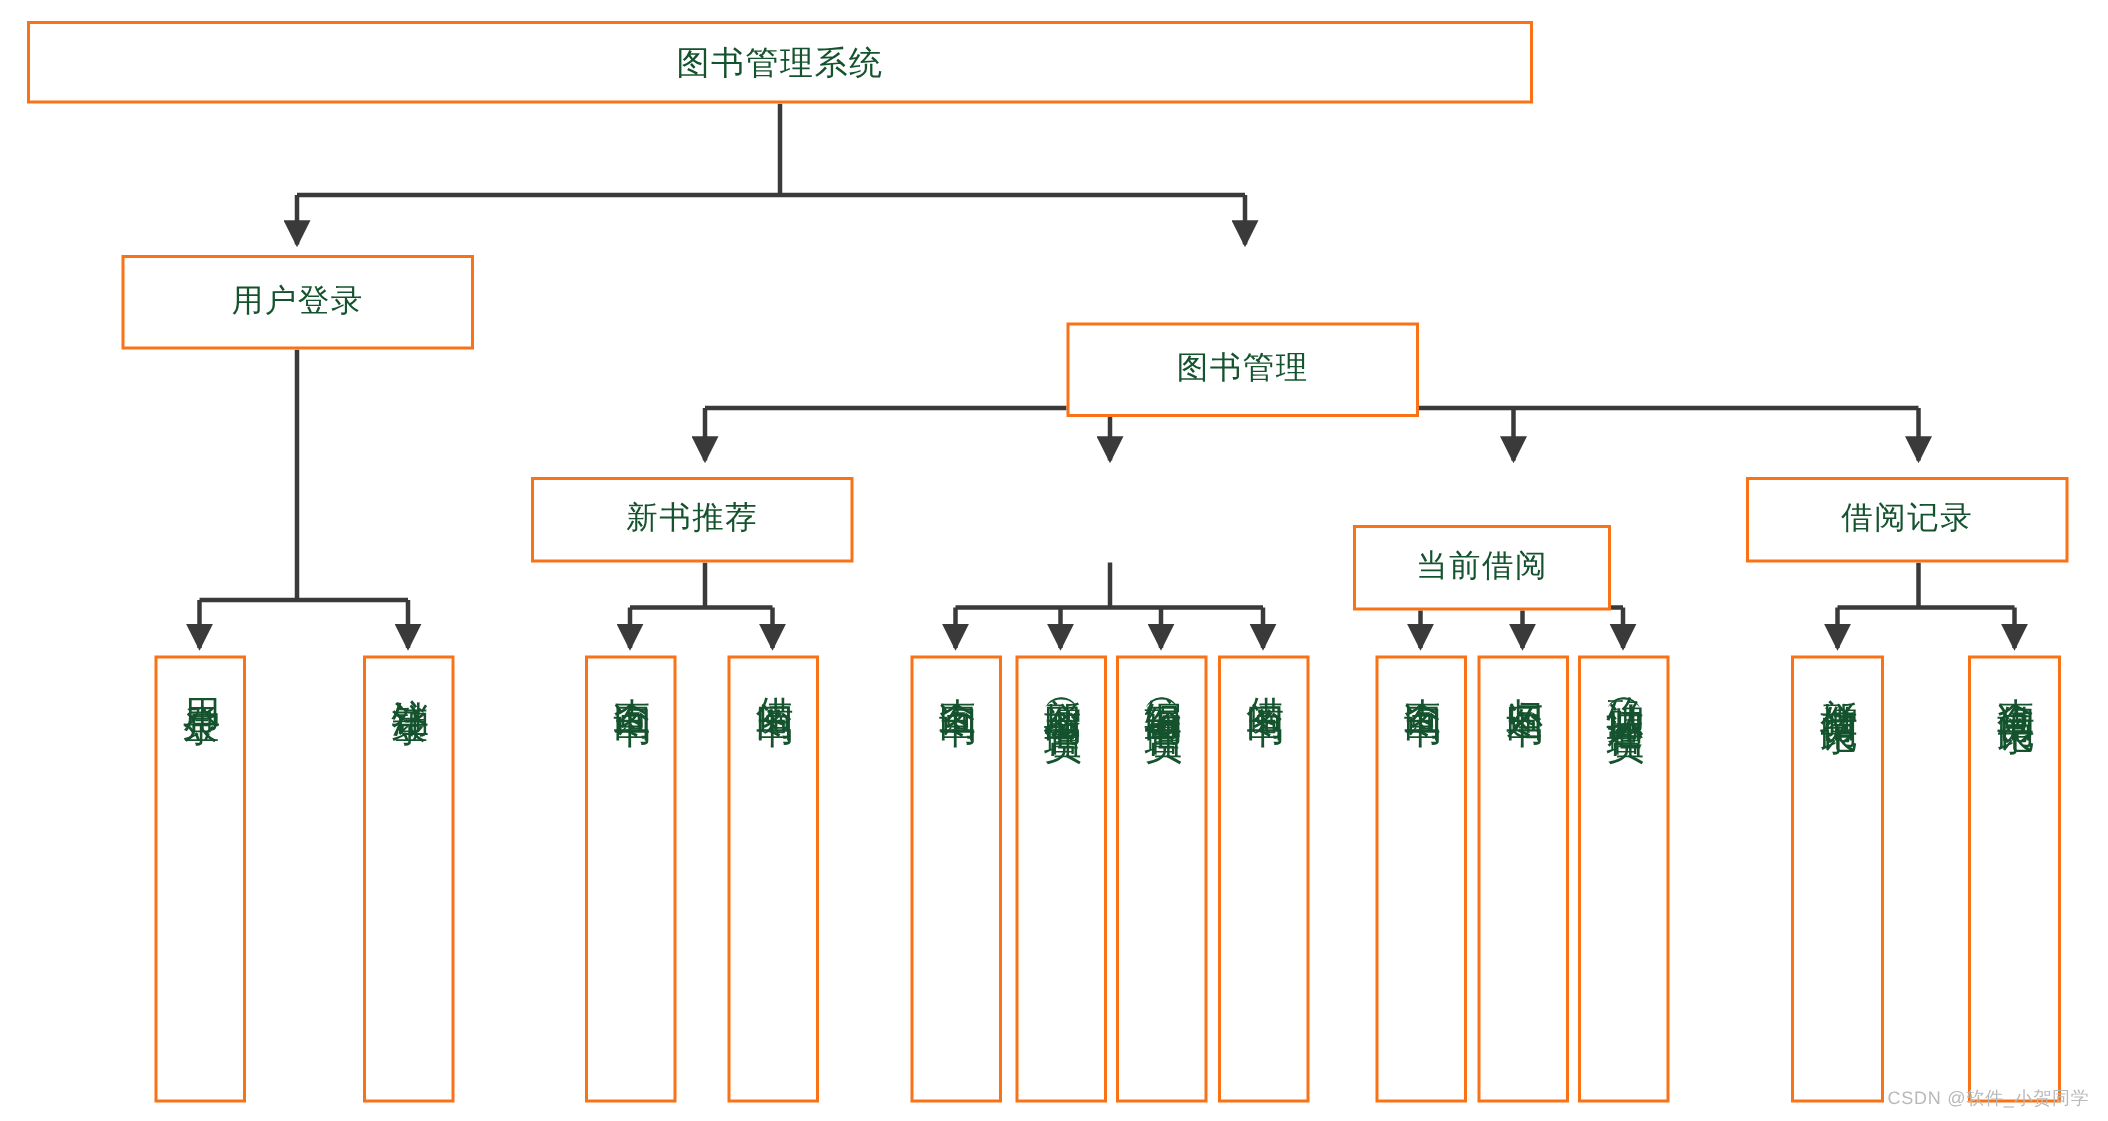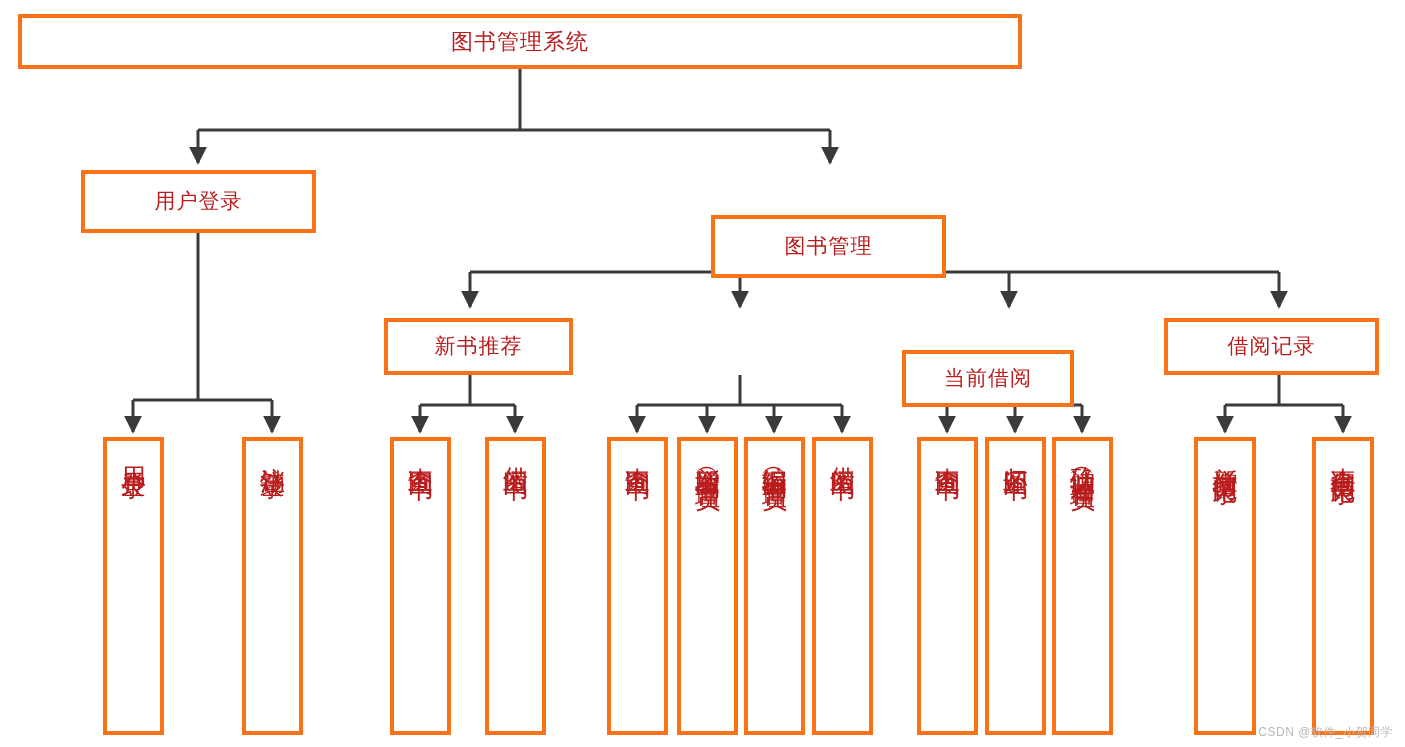--- a/index.html
+++ b/index.html
@@ -22,25 +22,25 @@
     left: 0;
     top: 0;
     width: 1405px;
     height: 747px;
     pointer-events: none;
   }
   .node {
     position: absolute;
     box-sizing: border-box;
     background: #ffffff;
-    border: 4px solid #f97316;
+    border: 2px solid #f97316;
     display: flex;
     align-items: center;
     justify-content: center;
-    color: #b91c1c;
+    color: #14532d;
   }
   .node .lbl {
     display: block;
     text-align: center;
     line-height: 1.08;
     white-space: nowrap;
   }
   
   .h-node .lbl {
     font-size: 21px;
@@ -137,21 +137,21 @@
     <span class="lbl">图书管理系统</span>
   </div>
 
   <div class="node h-node" style="left:81px; top:170px; width:235px; height:63px;">
     <span class="lbl">用户登录</span>
   </div>
   <div class="node h-node" style="left:711px; top:170px; width:235px; height:63px;margin-top:45px;">
     <span class="lbl">图书管理</span>
   </div>
 
-  <div class="node h-node" style="left:384px; top:318px; width:189px; height:57px;">
+  <div class="node h-node" style="left:354px; top:318px; width:215px; height:57px;">
     <span class="lbl">新书推荐</span>
   </div>
   <div class="node h-node" style="left:902px; top:318px; width:172px; height:57px;margin-top:32px;">
     <span class="lbl">当前借阅</span>
   </div>
   <div class="node h-node" style="left:1164px; top:318px; width:215px; height:57px;">
     <span class="lbl">借阅记录</span>
   </div>
 
   <div class="node leaf" style="left:103px; top:437px; width:61px; height:298px;">

